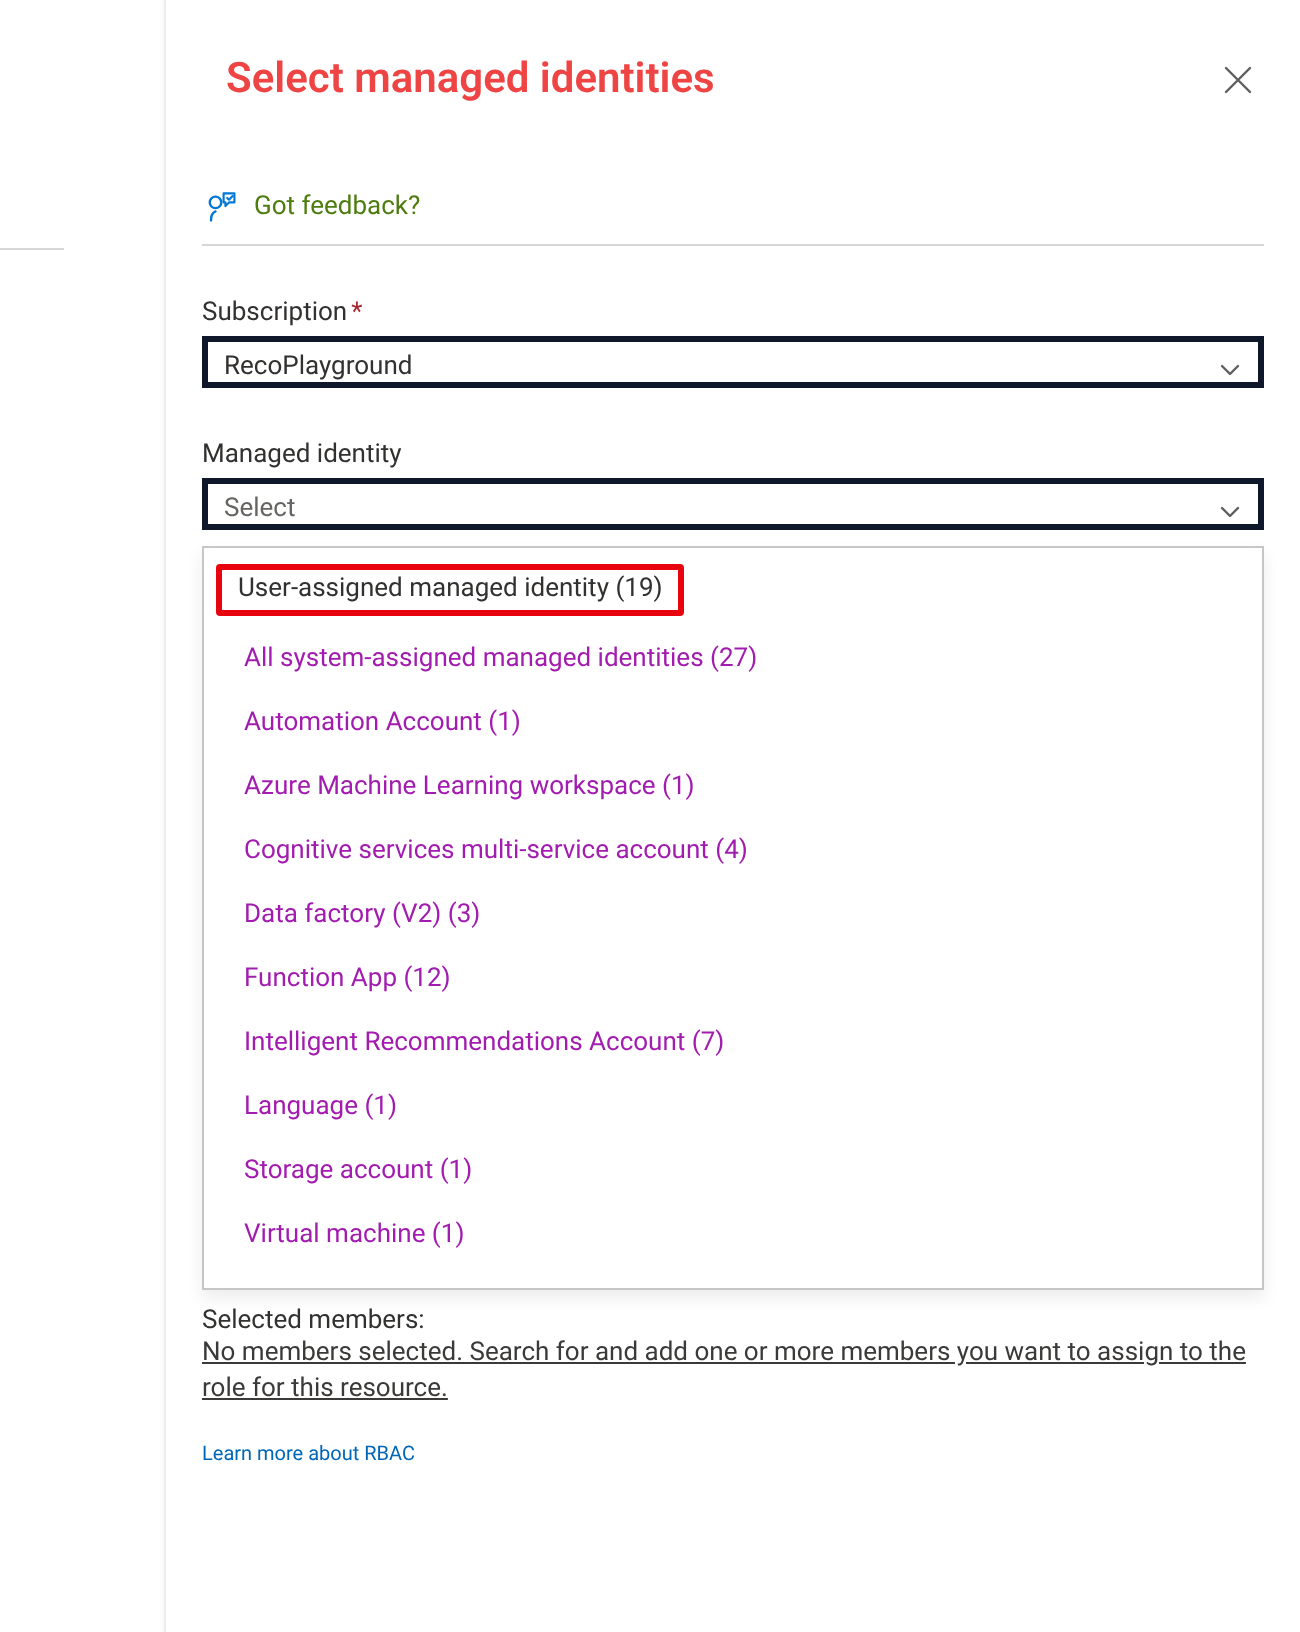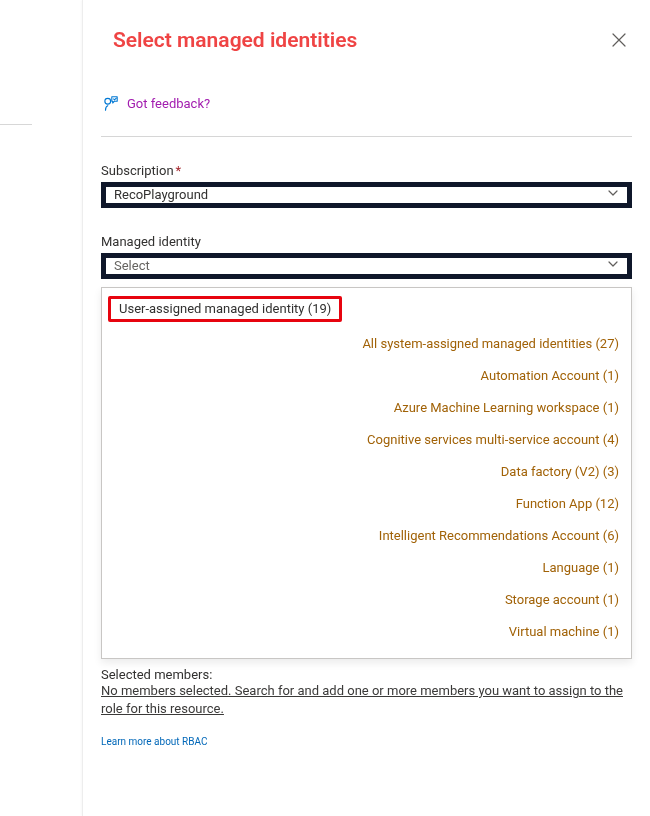--- a/index.html
+++ b/index.html
@@ -62,23 +62,23 @@
     font-size: 16px;
     line-height: 1;
     color: #605e5c;
   }
   .close-btn svg { display:block; }
 
   .feedback-row {
     display: flex;
     align-items: center;
     gap: 8px;
-    padding-bottom: 24px;
+    padding-bottom: 10px;
     border-bottom: 1px solid #d6d6d6;
-    color: #a21caf;
+    color: #4d7c0f;
     cursor: pointer;
     text-align: center;
   }
   .feedback-row .icon {
     color: #0078d4;
     display: inline-flex;
   }
   .feedback-text {
     font-size: 13px;
   }
@@ -92,24 +92,24 @@
     margin-bottom: 4px;
     margin-top: 26px;
   }
   .req-star {
     color: #a4262c;
     margin-left: 2px;
   }
   .ms-select {
     width: 100%;
     height: 26px;
-    border: 5px solid #0f172a;
+    border: 3px solid #0f172a;
     background: #fff;
     display: flex;
-    align-items: flex-start;
+    align-items: flex-end;
     justify-content: space-between;
     padding: 0 8px;
     box-sizing: border-box;
     font-size: 13px;
     cursor: pointer;
   }
   .ms-select.placeholder span.sel-text {
     color: #666461;
   }
   .chev {
@@ -141,22 +141,21 @@
     border-radius: 2px;
   }
   .dd-header {
     font-weight: 600;
     color: #1b1a19;
     margin-top: 2px;
   }
   .dd-suboption {
     padding-left: 20px;
     cursor: pointer;
-    color: #a16207;
-    text-align: right;
+    color: #a21caf;
   }
 
   .selected-block {
     margin-top: 8px;
     font-size: 13px;
     color: #3b3a39;
   }
   .selected-block .sel-title {
     color: #323130;
   }
@@ -234,21 +233,21 @@
 
       <div class="dropdown">
         <div class="dd-option highlight">User-assigned managed identity (19)</div>
         <div id="suboptions-container">
             <div class="dd-suboption">All system-assigned managed identities (27)</div>
             <div class="dd-suboption">Automation Account (1)</div>
             <div class="dd-suboption">Azure Machine Learning workspace (1)</div>
             <div class="dd-suboption">Cognitive services multi-service account (4)</div>
             <div class="dd-suboption">Data factory (V2) (3)</div>
             <div class="dd-suboption">Function App (12)</div>
-            <div class="dd-suboption">Intelligent Recommendations Account (6)</div>
+            <div class="dd-suboption">Intelligent Recommendations Account (7)</div>
             <div class="dd-suboption">Language (1)</div>
             <div class="dd-suboption">Storage account (1)</div>
             <div class="dd-suboption">Virtual machine (1)</div>
           </div>
       </div>
     </div>
 
     
     <div class="selected-block">
       <div class="sel-title">Selected members:</div>

